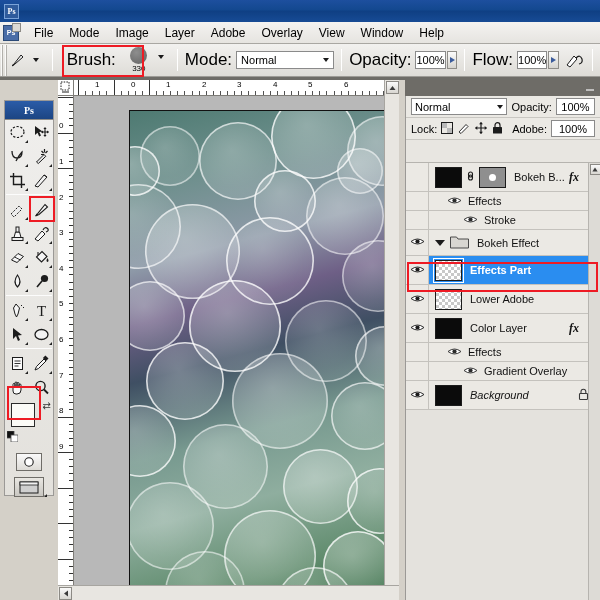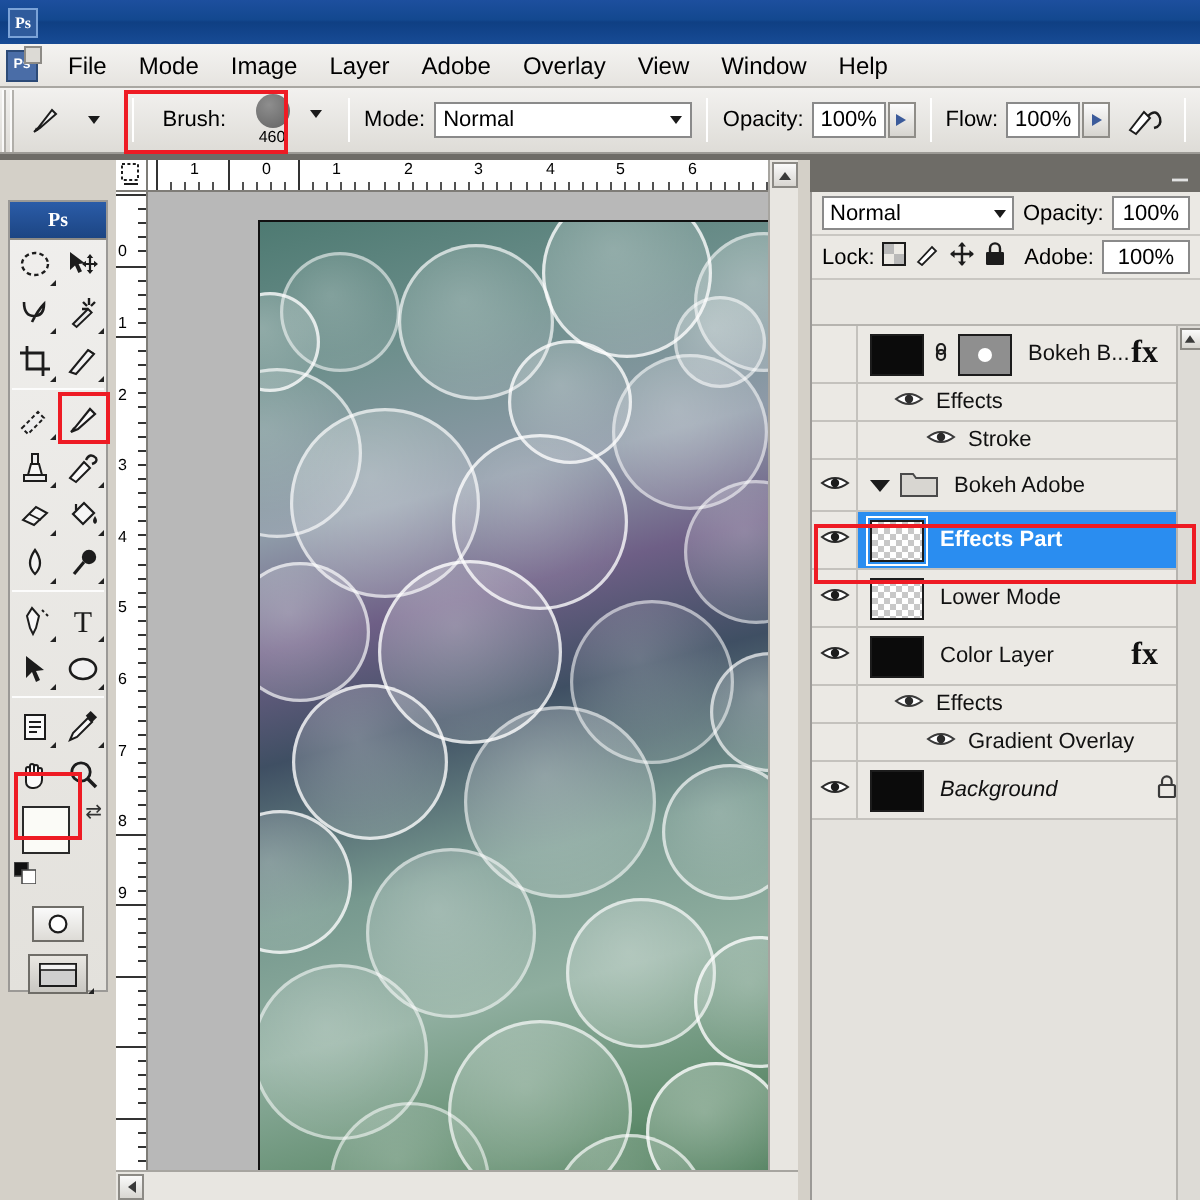--- a/index.html
+++ b/index.html
@@ -57,21 +57,21 @@
   .grip {
     width:9px;height:31px;margin:0 2px 0 1px;
     background: repeating-linear-gradient(to right,#ffffff 0 1px,#a4a29d 1px 2px,transparent 2px 4px);
     opacity:.8;
   }
   .opt-toolicon {
     width:26px;height:24px;display:flex;align-items:center;justify-content:center;
   }
   .tiny-caret { width:0;height:0;border-left:3.5px solid transparent;border-right:3.5px solid transparent;border-top:4px solid #1a1a1a; }
   .opt-sep { width:1px;height:22px;background:#b4b2ad;margin:0 7px; border-right:1px solid #fff;}
-  .opt-label { font-size:11px;color:#000; margin-right:4px; white-space:nowrap;}
+  .opt-label { font-size:17px;color:#000; margin-right:4px; white-space:nowrap;}
   .brushbox {
     position:relative; display:flex; align-items:center; gap:5px;
     padding:2px 6px 2px 7px;
   }
   .brush-preview { display:flex; flex-direction:column; align-items:center; width:28px;}
   .brush-dot { width:17px;height:17px;border-radius:50%;
     background: radial-gradient(circle at 38% 32%, #8e8e8e, #6f6f6f 70%, #5f5f5f 100%); }
   .brush-size { font-size:8px; color:#000; line-height:8px; margin-top:1px;}
   .redbox {
     position:absolute; border:2px solid #ee1b24; pointer-events:none; z-index:40;
@@ -184,22 +184,22 @@
   .thumb.selected-outline{outline:1px solid #fff;outline-offset:1px;}
   .thumb.black{background:#0b0b0b;}
   .thumb.mask{background:#8f8f8f;display:flex;align-items:center;justify-content:center;}
   .mask-dot{width:7px;height:7px;border-radius:50%;background:#fff;}
   .layer-name{font-size:11px;margin-left:8px;color:#111;white-space:nowrap;}
   .layer-row.selected .layer-name{color:#ffffff;font-weight:bold;}
   .layer-name.italic{font-style:italic;}
   .sub-row{height:19px;display:flex;align-items:center;background:#ebe9e4;border-bottom:1px solid #c4c2bd;}
   .sub-row .eyecol{border-right:1px solid #c4c2bd;}
   .sub-label{font-size:11px;color:#111;}
-  .fx-mark{position:absolute;right:22px;font-family:"Liberation Serif",serif;
-    font-size:16px;font-weight:bold;color:#111;}
+  .fx-mark{position:absolute;right:22px;font-family:"Liberation Serif",serif;font-style:italic;
+    font-size:12px;font-weight:bold;color:#111;}
   .lock-mark{position:absolute;right:12px;}
   .list-scroll{position:absolute;right:0;top:0;width:13px;height:100%;
     background:#dddbd6;border-left:1px solid #b6b4af;}
   .disclosure{width:0;height:0;border-left:5px solid transparent;border-right:5px solid transparent;
     border-top:6px solid #1b1b1b;margin-left:6px;}
   .linkicon{margin-left:4px;}
   .panel-topline{position:absolute;left:405px;top:78px;width:195px;height:18px;background:#6e6c67;}
   .top-right-corner{position:absolute;left:580px;top:78px;width:20px;height:18px;
     background:#6e6c67;display:flex;align-items:center;justify-content:center;}
   .statusline{position:absolute;left:0;top:77px;width:600px;height:3px;background:#6e6c67;}
@@ -236,21 +236,21 @@
     </div>
     <div class="opt-toolicon">
       <div class="tiny-caret"></div>
     </div>
     <div class="opt-sep"></div>
 
     <div class="brushbox">
       <span class="opt-label">Brush:</span>
       <div class="brush-preview">
         <div class="brush-dot"></div>
-        <div class="brush-size">460</div>
+        <div class="brush-size">330</div>
       </div>
       <div class="tiny-caret" style="margin-bottom:6px;"></div>
     </div>
 
     <div class="opt-sep"></div>
     <span class="opt-label">Mode:</span>
     <div class="mode-select">
       <span>Normal</span>
       <span class="tiny-caret"></span>
     </div>
@@ -787,21 +787,21 @@
               <circle cx="7.5" cy="5.5" r="2.1" fill="#1c1c1c"></circle>
             </svg>
           </span>
         </div>
         <span class="disclosure"></span>
         <span style="margin-left:5px;">
           <svg width="19" height="15" viewBox="0 0 19 15">
             <path d="M0.5 3 h6 l1.5 2 h10.5 v9 H0.5 Z" fill="#d8d6d1" stroke="#4a4a4a" stroke-width="1"></path>
           </svg>
         </span>
-        <span class="layer-name">Bokeh Adobe</span>
+        <span class="layer-name">Bokeh Effect</span>
       </div>
 
       <div class="layer-row selected">
         <div class="eyecol" style="background:#ebe9e4;">
           <span>
             <svg width="15" height="11" viewBox="0 0 15 11">
               <path d="M1 5.5 Q7.5 0.5 14 5.5 Q7.5 10.5 1 5.5 Z" fill="#fff" stroke="#2b2b2b" stroke-width="1"></path>
               <circle cx="7.5" cy="5.5" r="2.1" fill="#1c1c1c"></circle>
             </svg>
           </span>
@@ -813,21 +813,21 @@
       <div class="layer-row">
         <div class="eyecol">
           <span>
             <svg width="15" height="11" viewBox="0 0 15 11">
               <path d="M1 5.5 Q7.5 0.5 14 5.5 Q7.5 10.5 1 5.5 Z" fill="#fff" stroke="#2b2b2b" stroke-width="1"></path>
               <circle cx="7.5" cy="5.5" r="2.1" fill="#1c1c1c"></circle>
             </svg>
           </span>
         </div>
         <div class="thumb checker"></div>
-        <span class="layer-name">Lower Mode</span>
+        <span class="layer-name">Lower Adobe</span>
       </div>
 
       <div class="layer-row">
         <div class="eyecol">
           <span>
             <svg width="15" height="11" viewBox="0 0 15 11">
               <path d="M1 5.5 Q7.5 0.5 14 5.5 Q7.5 10.5 1 5.5 Z" fill="#fff" stroke="#2b2b2b" stroke-width="1"></path>
               <circle cx="7.5" cy="5.5" r="2.1" fill="#1c1c1c"></circle>
             </svg>
           </span>

